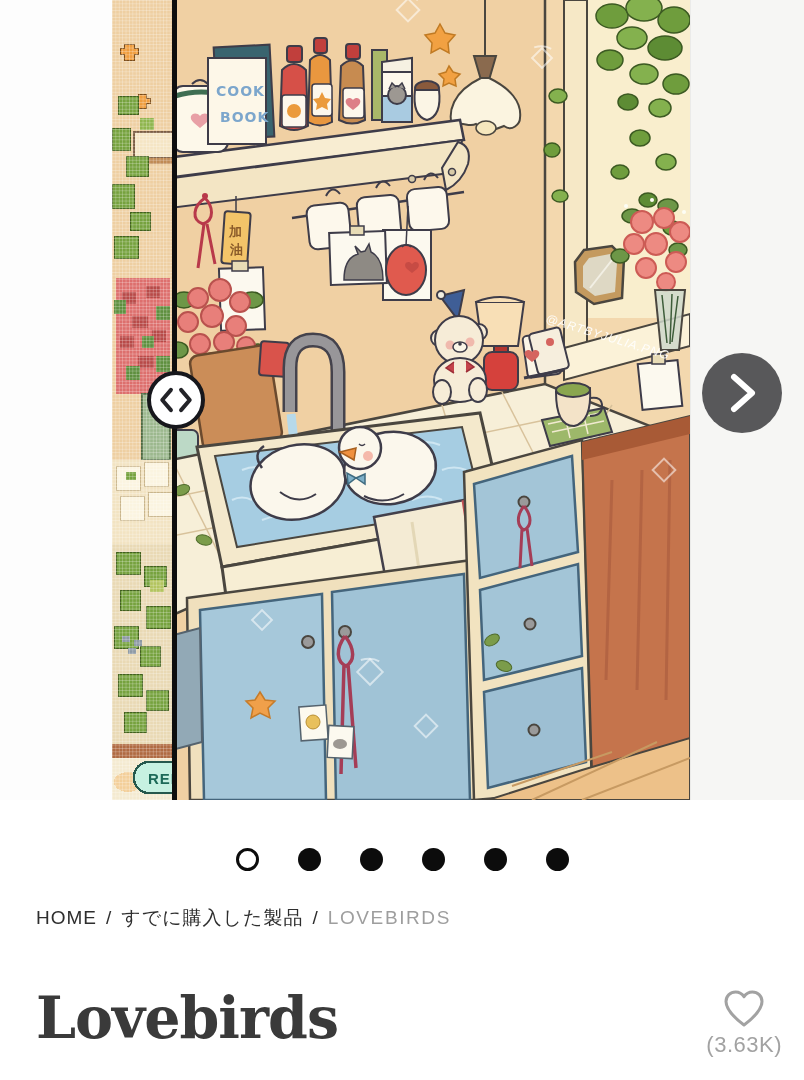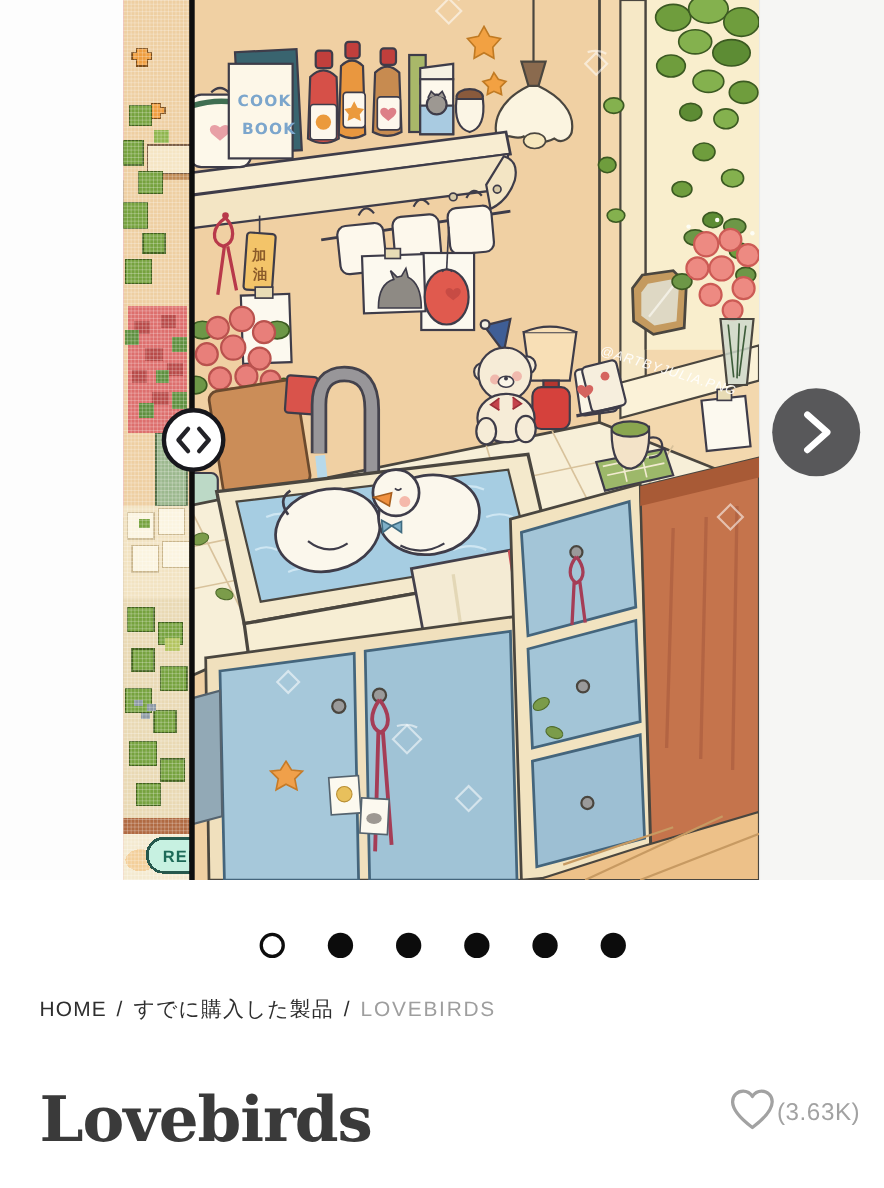--- a/index.html
+++ b/index.html
@@ -46,21 +46,21 @@
   .breadcrumb .crumb.current{color:#9e9e9e;letter-spacing:1.6px;}
   
   .title-row{
     display:flex;justify-content:space-between;align-items:flex-start;
     margin:56px 22px 0 36px;
   }
   .product-title{
     font-family:"DejaVu Serif", serif;font-weight:bold;font-size:57px;
     color:#3a3a3a;letter-spacing:-1px;line-height:1.1;margin:0;
   }
-  .likes{display:flex;align-items:center;margin-top:2px;}
+  .likes{display:flex;flex-direction:column;align-items:center;margin-top:2px;}
   .likes .count{font-size:22px;color:#a2a2a2;letter-spacing:0.5px;margin-top:3px;}
 </style>
 </head>
 <body>
 
 <div class="carousel">
   <div class="right-gutter"></div>
 
   <div class="image-wrap">
 

